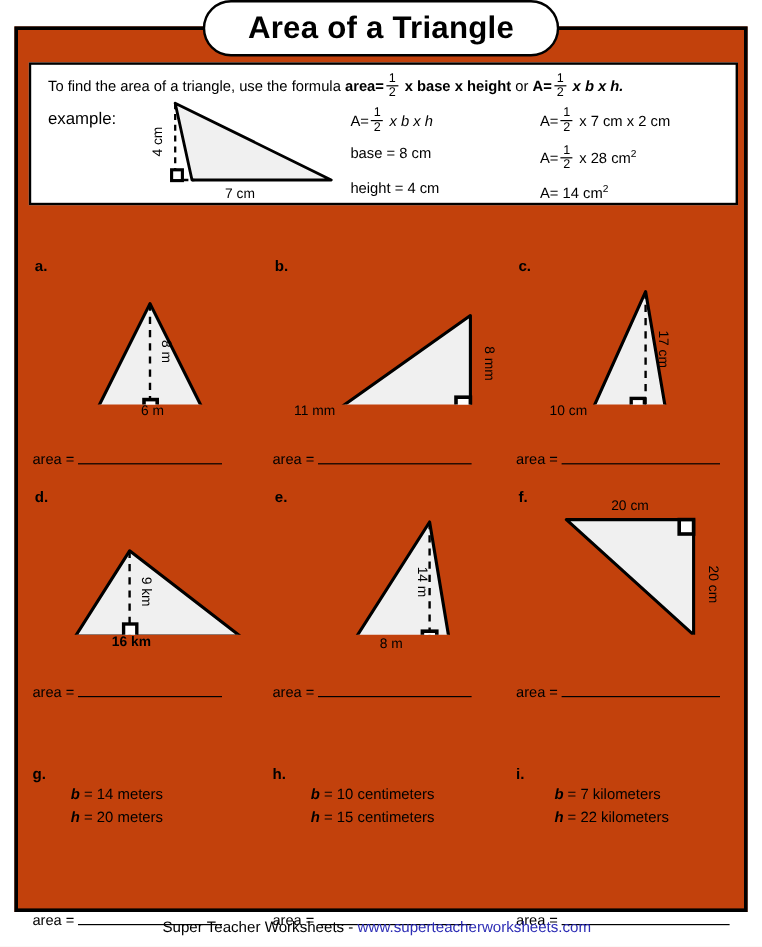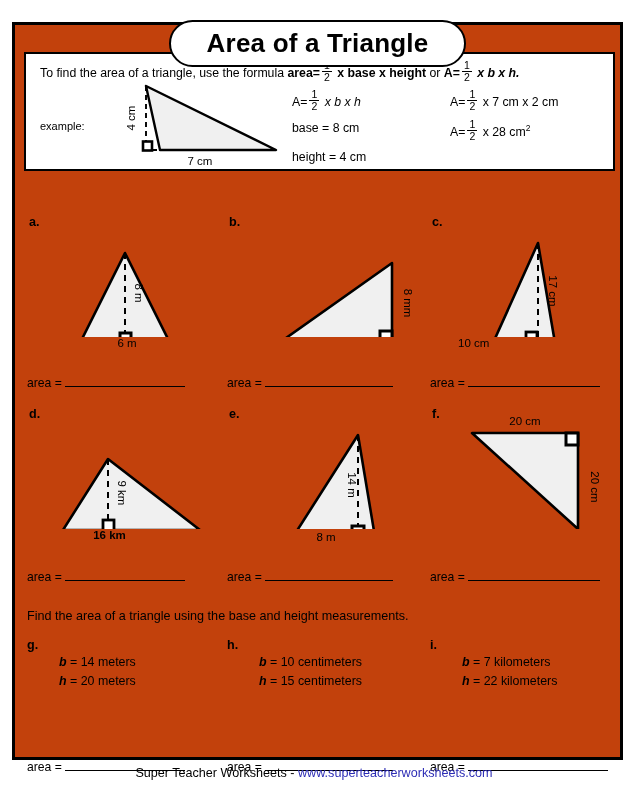--- a/index.html
+++ b/index.html
@@ -20,21 +20,21 @@
     position: absolute;
     left: 12px; top: 22px;
     width: 611px; height: 738px;
     border: 3px solid #000;
     background: #c2410c;
   }
 
   
   #title-pill {
     position: absolute;
-    left: 169px; top: 20px;
+    left: 169px; top: 0;
     width: 297px; height: 47px;
     border: 2.5px solid #000;
     border-radius: 26px;
     background: #fff;
     z-index: 6;
     display: flex; align-items: center; justify-content: center;
   }
   #title-text {
     font-size: 26px;
     font-weight: bold;
@@ -73,22 +73,21 @@
     top: -2px;
   }
   .frac .num { display: block; padding: 0 2px; }
   .frac .den { display: block; padding: 0 2px; border-top: 1.3px solid #000; }
 
   .sup { font-size: 8.5px; vertical-align: super; }
 
   #example-label {
     position: absolute;
     left: 14px; top: 36px;
-    font-size: 11px;
-    margin-top: 30px;
+    font-size: 14px;
   }
 
   
   #example-fig {
     position: absolute;
     left: 78px; top: 24px;
     width: 190px; height: 90px;
   }
 
   .col-math {
@@ -224,20 +223,23 @@
       <div class="math-row">height = 4 cm</div>
     </div>
 
     <div id="ex-col2" class="col-math">
       <div class="math-row">
         <span>A=</span><span class="frac"><span class="num">1</span><span class="den">2</span></span><span> x 7 cm x 2 cm</span>
       </div>
       <div class="math-row">
         <span>A=</span><span class="frac"><span class="num">1</span><span class="den">2</span></span><span> x 28 cm</span><span class="sup">2</span>
       </div>
+      <div class="math-row">
+        <span>A= 14 cm</span><span class="sup">2</span>
+      </div>
     </div>
   </div>
 
 
   <div class="prob" id="prob-a">
     <div class="prob-letter">a.</div>
     <div class="fig">
       <svg width="200" height="122" viewBox="0 0 200 122">
         <polygon points="98,38 143,128 53,128" fill="#f0f0f0" stroke="#000" stroke-width="2.6" stroke-linejoin="round"></polygon>
         <line x1="98" y1="38" x2="98" y2="128" stroke="#000" stroke-width="2" stroke-dasharray="6,5"></line>
@@ -250,20 +252,21 @@
 
   <div class="prob" id="prob-b">
     <div class="prob-letter">b.</div>
     <div class="fig">
       <svg width="200" height="122" viewBox="0 0 200 122">
         <polygon points="52,128 165,128 165,48" fill="#f0f0f0" stroke="#000" stroke-width="2.6" stroke-linejoin="round"></polygon>
         <rect x="153" y="116" width="12" height="12" fill="#fff" stroke="#000" stroke-width="3"></rect>
         <text x="177" y="88" font-size="11.5" text-anchor="middle" transform="rotate(90 177 88)">8 mm</text>
       </svg>
     </div>
+    <div style="position:absolute;left:18px;top:122px;width:200px;text-align:left;font-size:11.5px;">11 mm</div>
   </div>
 
   <div class="prob" id="prob-c">
     <div class="prob-letter">c.</div>
     <div class="fig">
       <svg width="200" height="122" viewBox="0 0 200 122">
         <polygon points="108,28 125,128 63,128" fill="#f0f0f0" stroke="#000" stroke-width="2.6" stroke-linejoin="round"></polygon>
         <line x1="108" y1="28" x2="108" y2="128" stroke="#000" stroke-width="2" stroke-dasharray="6,5"></line>
         <line x1="88" y1="128" x2="108" y2="128" stroke="#000" stroke-width="2" stroke-dasharray="5,4"></line>
         <rect x="96" y="117" width="11" height="11" fill="#fff" stroke="#000" stroke-width="2.8"></rect>
@@ -324,21 +327,20 @@
   <div class="area-line" id="area-d">
     <span>area =</span><span class="area-rule" style="width:120px"></span>
   </div>
   <div class="area-line" id="area-e">
     <span>area =</span><span class="area-rule" style="width:128px"></span>
   </div>
   <div class="area-line" id="area-f">
     <span>area =</span><span class="area-rule" style="width:132px"></span>
   </div>
 
-  <div class="instruction" id="instr-2">Find the area of a triangle using the base and height measurements.</div>
 
   <div class="wprob" id="wprob-g">
     <div class="wletter">g.</div>
     <div class="wline wl1">
       <span class="bi">b</span><span> = 14 meters</span>
     </div>
     <div class="wline wl2">
       <span class="bi">h</span><span> = 20 meters</span>
     </div>
   </div>

